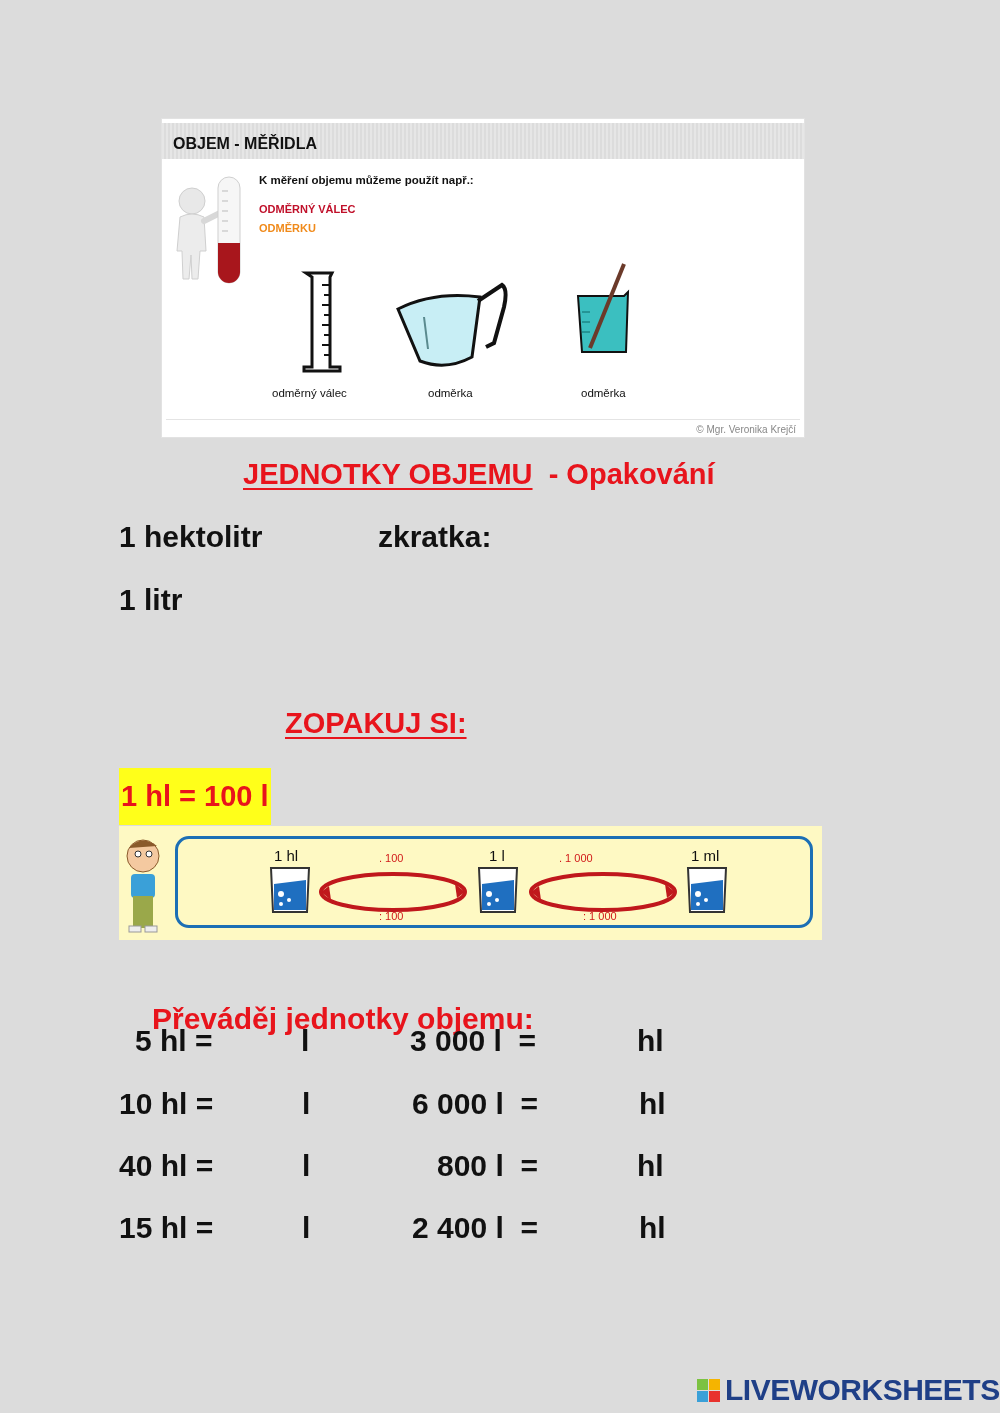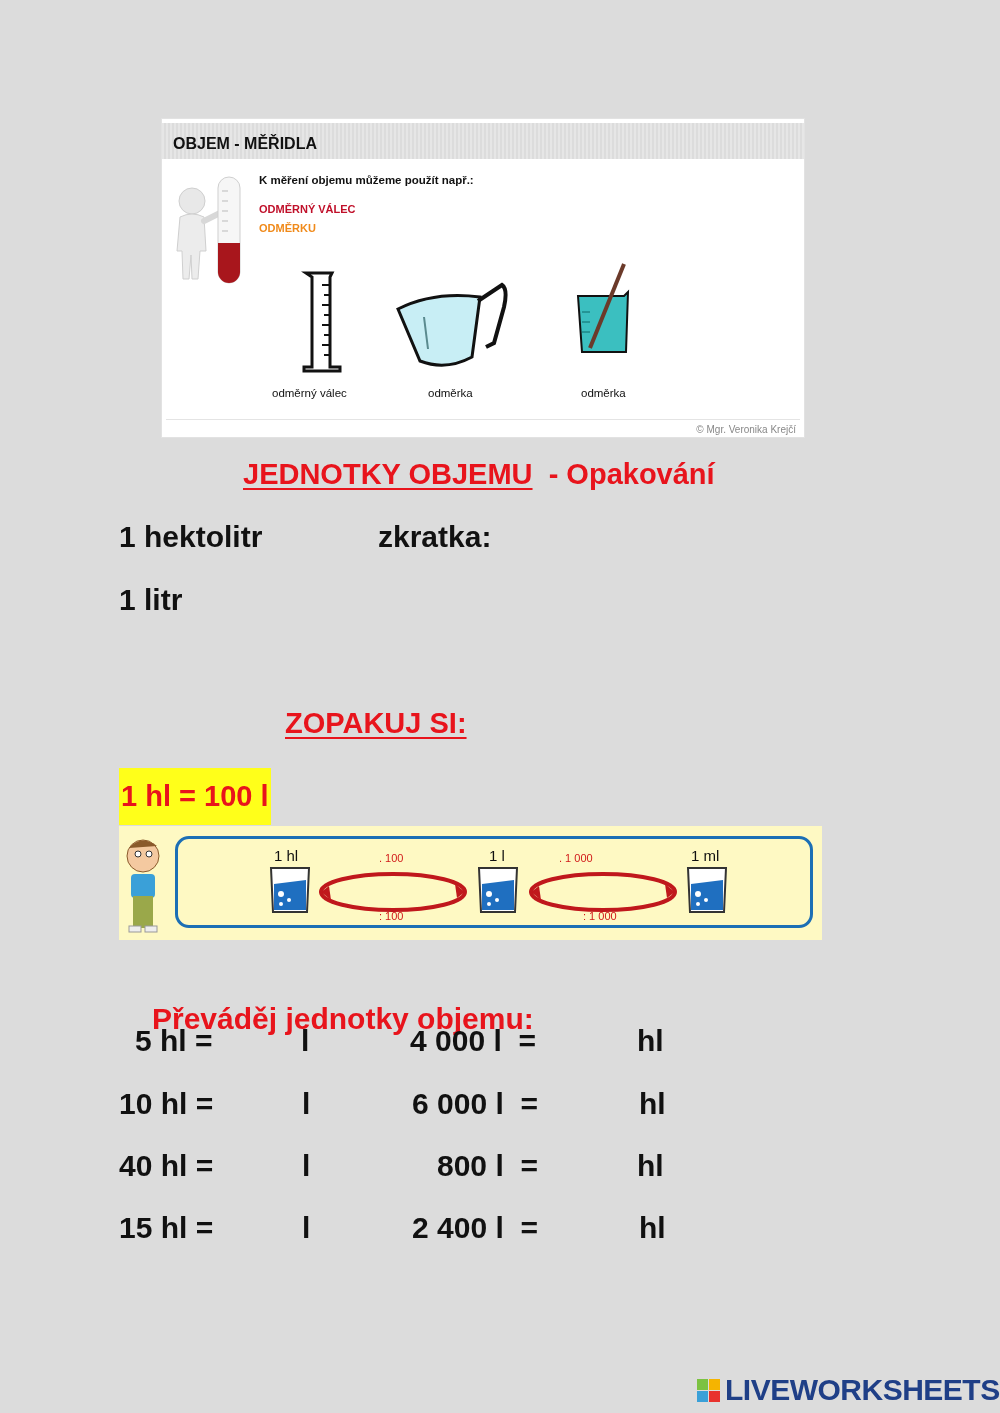--- a/index.html
+++ b/index.html
@@ -163,21 +163,21 @@
   <span class="op" style="left:260px;top:26px">. 100</span>
   <span class="op" style="left:440px;top:26px">. 1 000</span>
   <span class="op" style="left:260px;top:84px">: 100</span>
   <span class="op" style="left:464px;top:84px">: 1 000</span>
 </div>
 
 <div class="abs convert-head heading-red">Převáděj jednotky objemu:</div>
 
 <div class="abs ex" style="left:135px;top:1024px">5 hl =</div>
 <div class="abs ex" style="left:301px;top:1024px">l</div>
-<div class="abs ex" style="left:410px;top:1024px">4 000 l  =</div>
+<div class="abs ex" style="left:410px;top:1024px">3 000 l  =</div>
 <div class="abs ex" style="left:637px;top:1024px">hl</div>
 
 <div class="abs ex" style="left:119px;top:1087px">10 hl =</div>
 <div class="abs ex" style="left:302px;top:1087px">l</div>
 <div class="abs ex" style="left:412px;top:1087px">6 000 l  =</div>
 <div class="abs ex" style="left:639px;top:1087px">hl</div>
 
 <div class="abs ex" style="left:119px;top:1149px">40 hl =</div>
 <div class="abs ex" style="left:302px;top:1149px">l</div>
 <div class="abs ex" style="left:437px;top:1149px">800 l  =</div>

